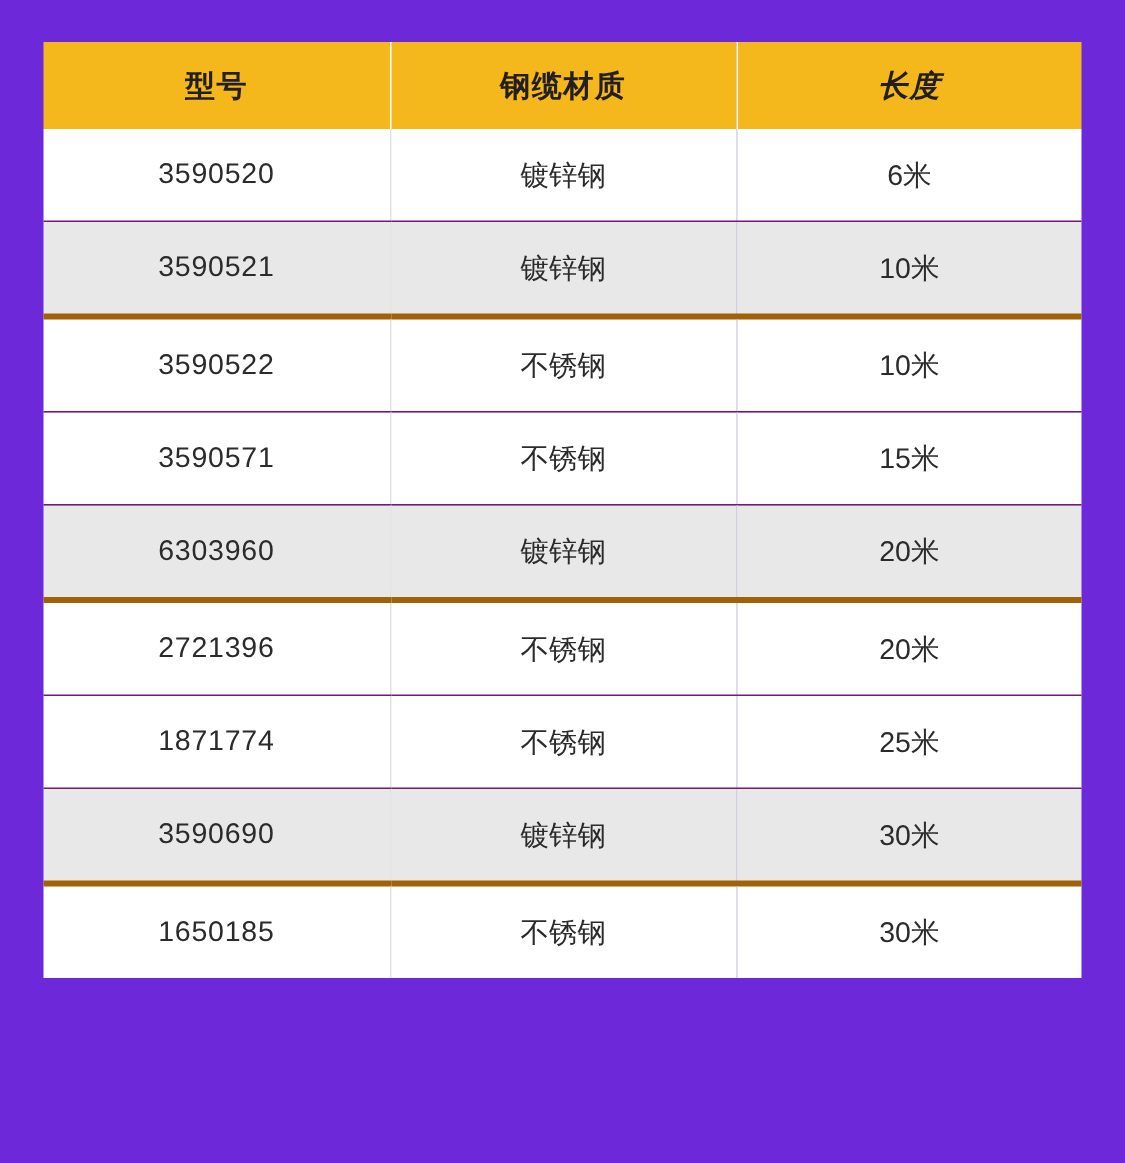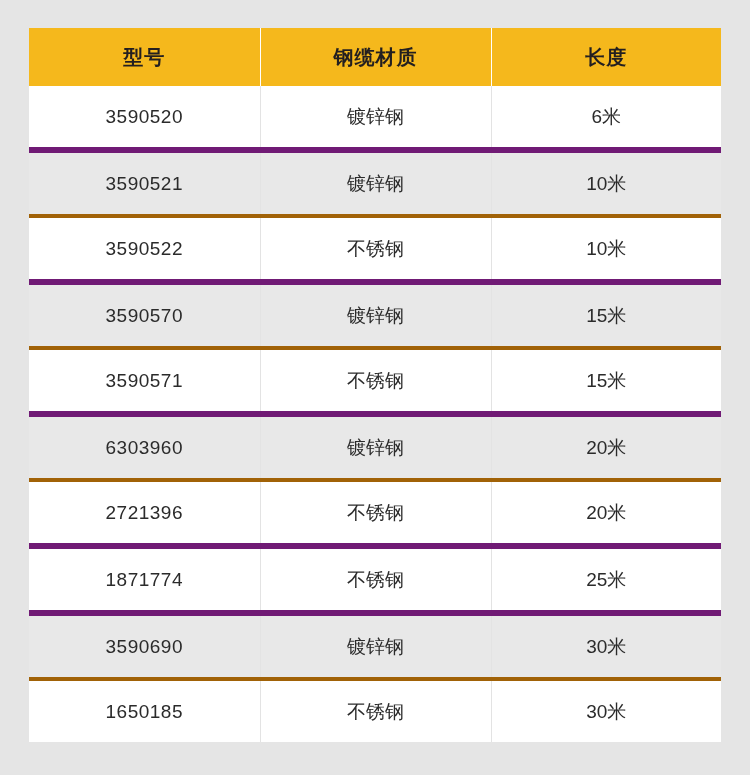--- a/index.html
+++ b/index.html
@@ -9,21 +9,21 @@
   body {
     width: 750px;
     height: 775px;
     background: #ffffff;
     font-family: "Liberation Sans", "DejaVu Sans", sans-serif;
     overflow: hidden;
   }
   .page {
     width: 750px;
     height: 775px;
-    background: #e5e5e5;
+    background: #6d28d9;
     box-sizing: border-box;
     padding: 28px 29px 0 29px;
   }
   table.spec-table {
     width: 692px;
     border-collapse: collapse;
     table-layout: fixed;
   }
   table.spec-table col.c1 { width: 231px; }
   table.spec-table col.c2 { width: 231px; }
@@ -35,30 +35,31 @@
     font-size: 20px;
     font-weight: bold;
     height: 56px;
     text-align: center;
     vertical-align: middle;
     border-right: 1px solid #ffffff;
     letter-spacing: 1px;
   }
   table.spec-table thead th:last-child {
     border-right: none;
+    font-style: italic;
   }
 
   table.spec-table tbody td {
     height: 59px;
     text-align: center;
     vertical-align: middle;
     font-size: 19px;
     color: #2b2b2b;
     border-right: 1px solid #e3e3e3;
-    border-bottom: 6px solid #701a75;
+    border-bottom: 1px solid #701a75;
   }
   table.spec-table tbody td:last-child {
     border-right: none;
   }
   table.spec-table tbody tr.odd td {
     background: #ffffff;
   }
   table.spec-table tbody tr.even td {
     background: #e8e8e8;
     border-bottom: 4px solid #a16207;
@@ -96,25 +97,20 @@
       <tr class="even">
         <td class="cell-model">3590521</td>
         <td>镀锌钢</td>
         <td>10米</td>
       </tr>
       <tr class="odd">
         <td class="cell-model">3590522</td>
         <td>不锈钢</td>
         <td>10米</td>
       </tr>
-      <tr class="even">
-        <td class="cell-model">3590570</td>
-        <td>镀锌钢</td>
-        <td>15米</td>
-      </tr>
       <tr class="odd">
         <td class="cell-model">3590571</td>
         <td>不锈钢</td>
         <td>15米</td>
       </tr>
       <tr class="even">
         <td class="cell-model">6303960</td>
         <td>镀锌钢</td>
         <td>20米</td>
       </tr>

